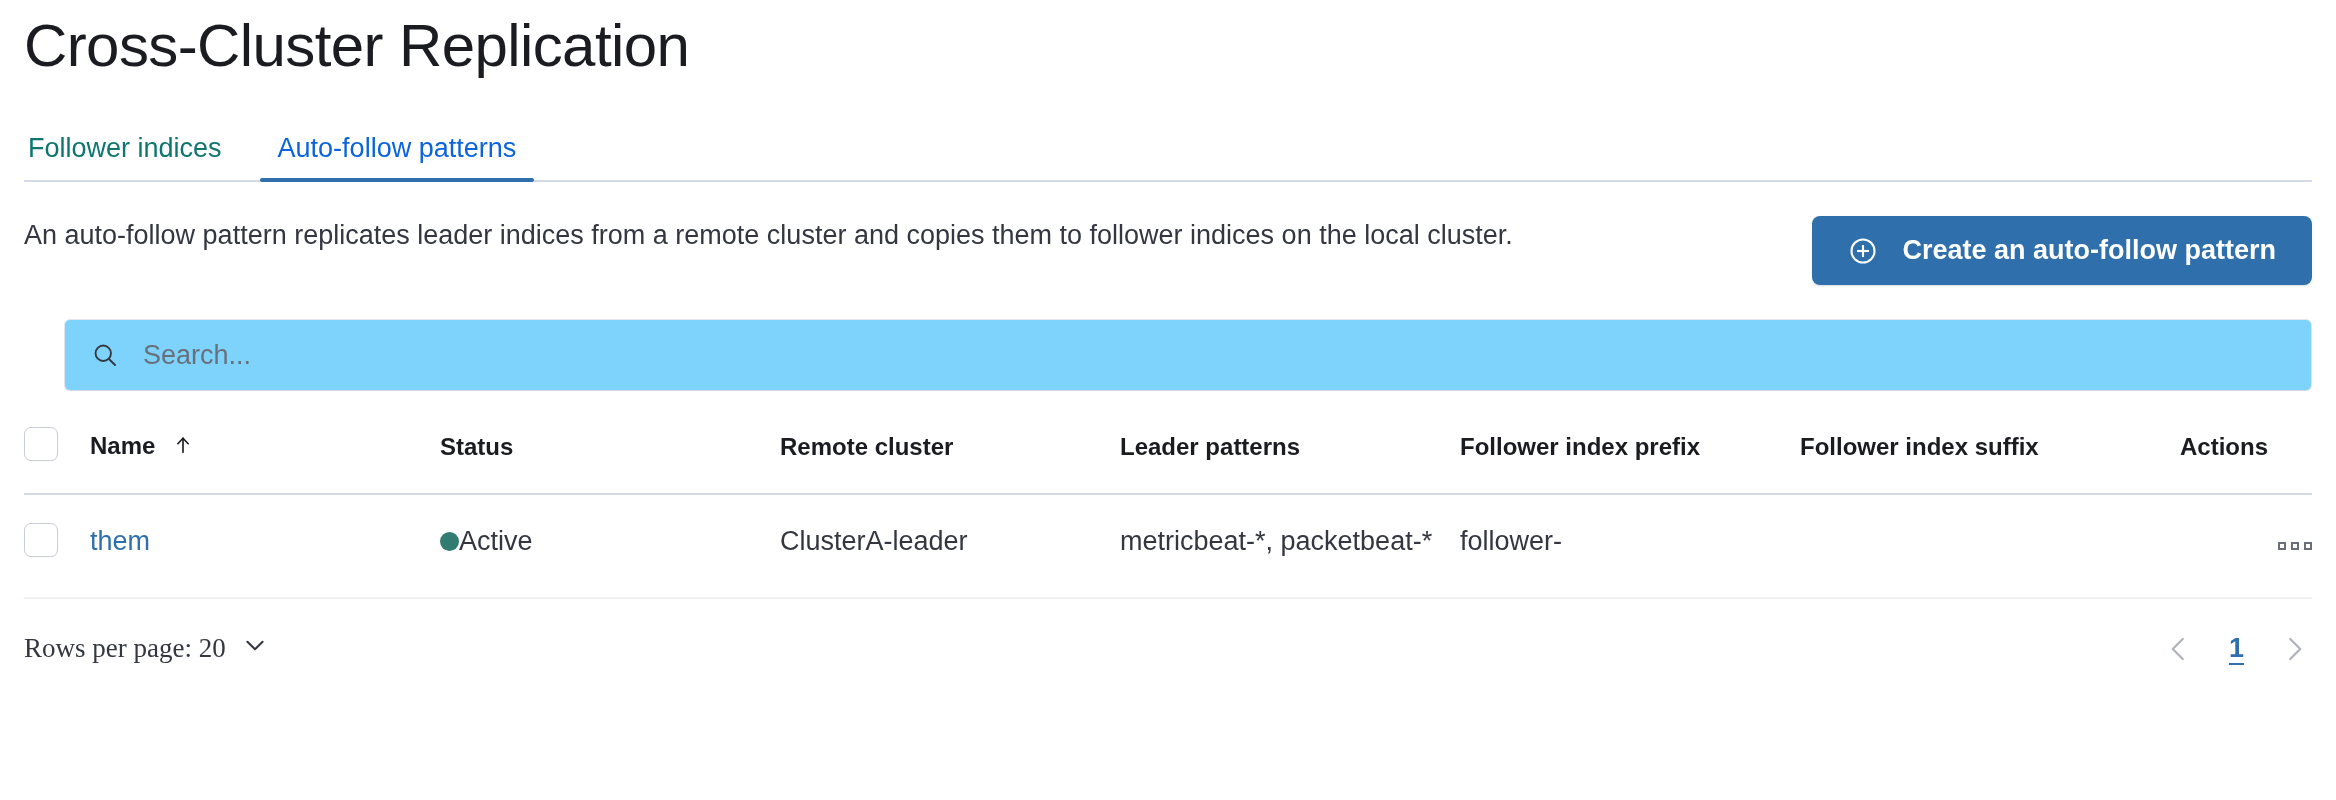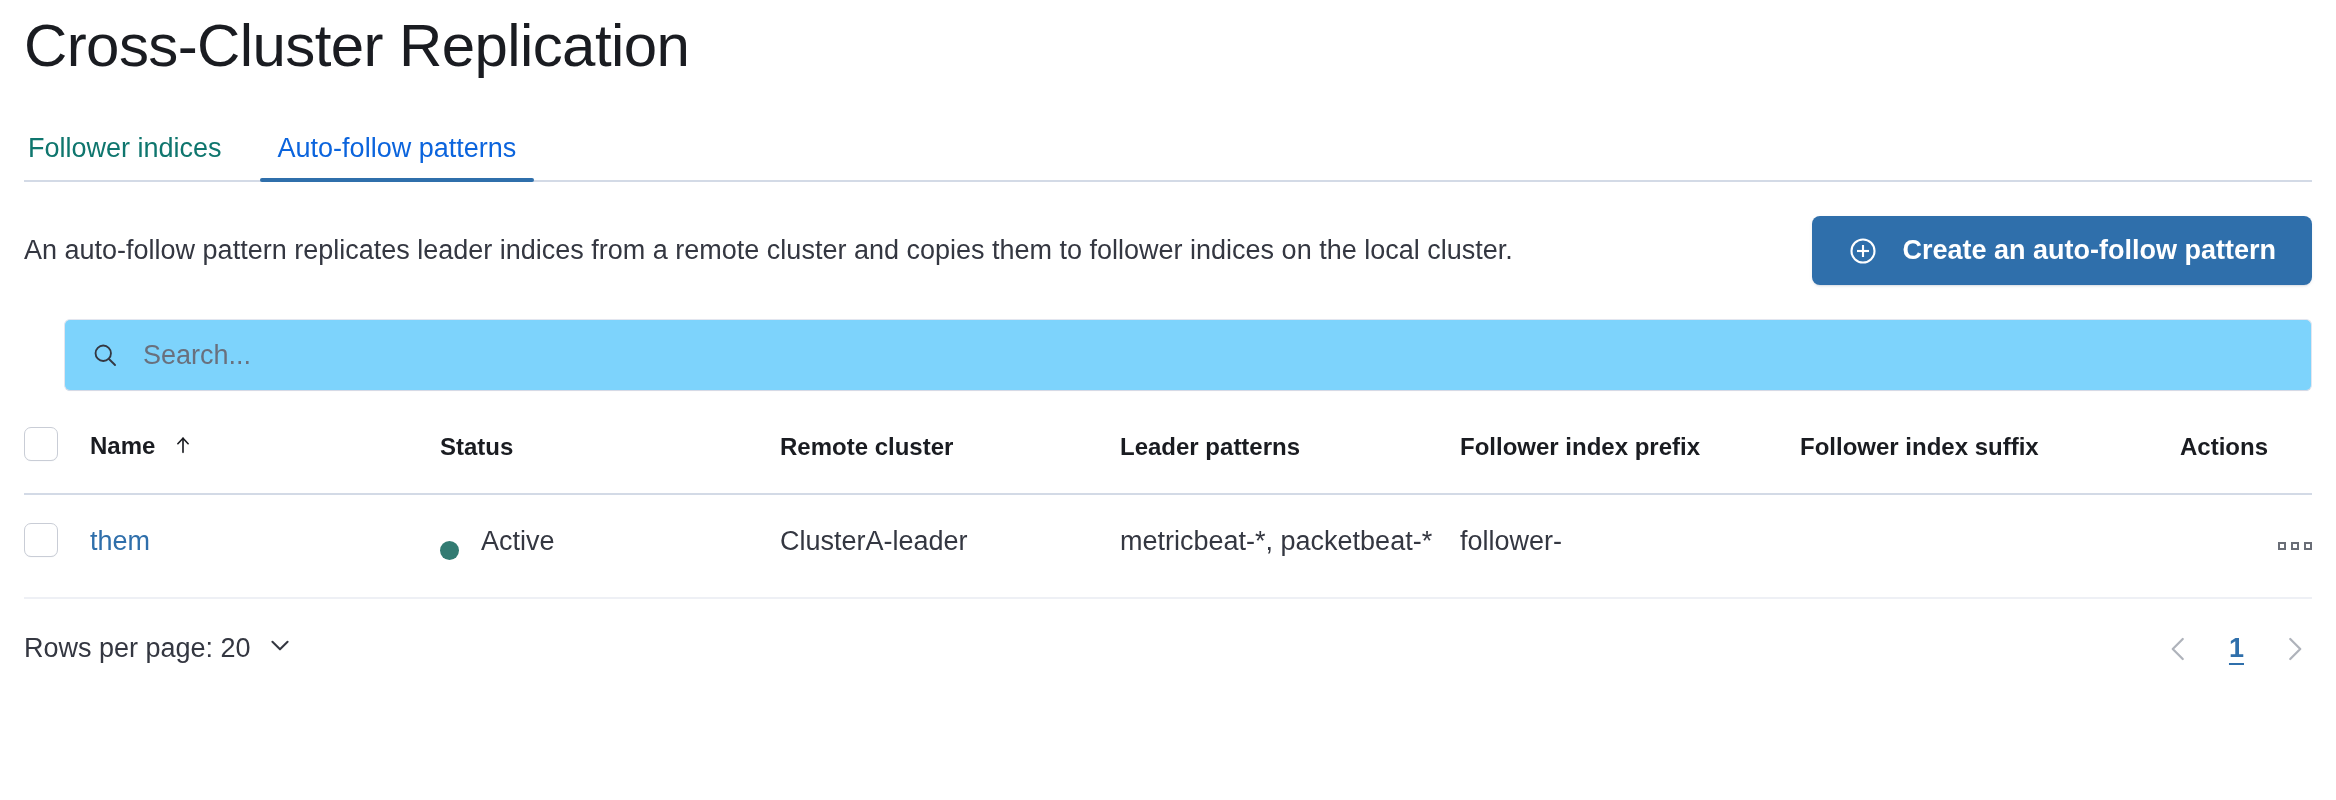--- a/index.html
+++ b/index.html
@@ -65,21 +65,21 @@
     right: -14px;
     bottom: -2px;
     height: 4px;
     background: #2f6fab;
     border-radius: 2px;
   }
 
   
   .desc-row {
     display: flex;
-    align-items: center;
+    align-items: flex-start;
     justify-content: space-between;
     margin-top: 34px;
     gap: 40px;
   }
   .desc-text {
     font-size: 27px;
     line-height: 1.42;
     color: #343741;
     max-width: 1700px;
     flex: 0 1 auto;
@@ -190,22 +190,21 @@
     margin-left: 10px;
     vertical-align: -2px;
   }
   .name-link {
     color: #2f6fab;
     text-decoration: none;
     cursor: pointer;
   }
   .status-cell {
     display: flex;
-    align-items: flex-end;
-    gap: 22px;
+    align-items: center;
   }
   .status-dot {
     width: 19px;
     height: 19px;
     border-radius: 50%;
     background: #327b72;
     flex: 0 0 auto;
   }
   .actions-dots {
     display: inline-flex;
@@ -230,21 +229,21 @@
   }
   .rows-per-page {
     display: inline-flex;
     align-items: center;
     gap: 16px;
     font-size: 27px;
     color: #343741;
     cursor: pointer;
     background: none;
     border: none;
-    font-family: Liberation Sans, sans-serif;
+    font-family: Liberation Serif, serif;
     padding: 0;
   }
   .pagination {
     display: inline-flex;
     align-items: center;
     gap: 26px;
   }
   .page-arrow {
     width: 36px;
     height: 36px;

